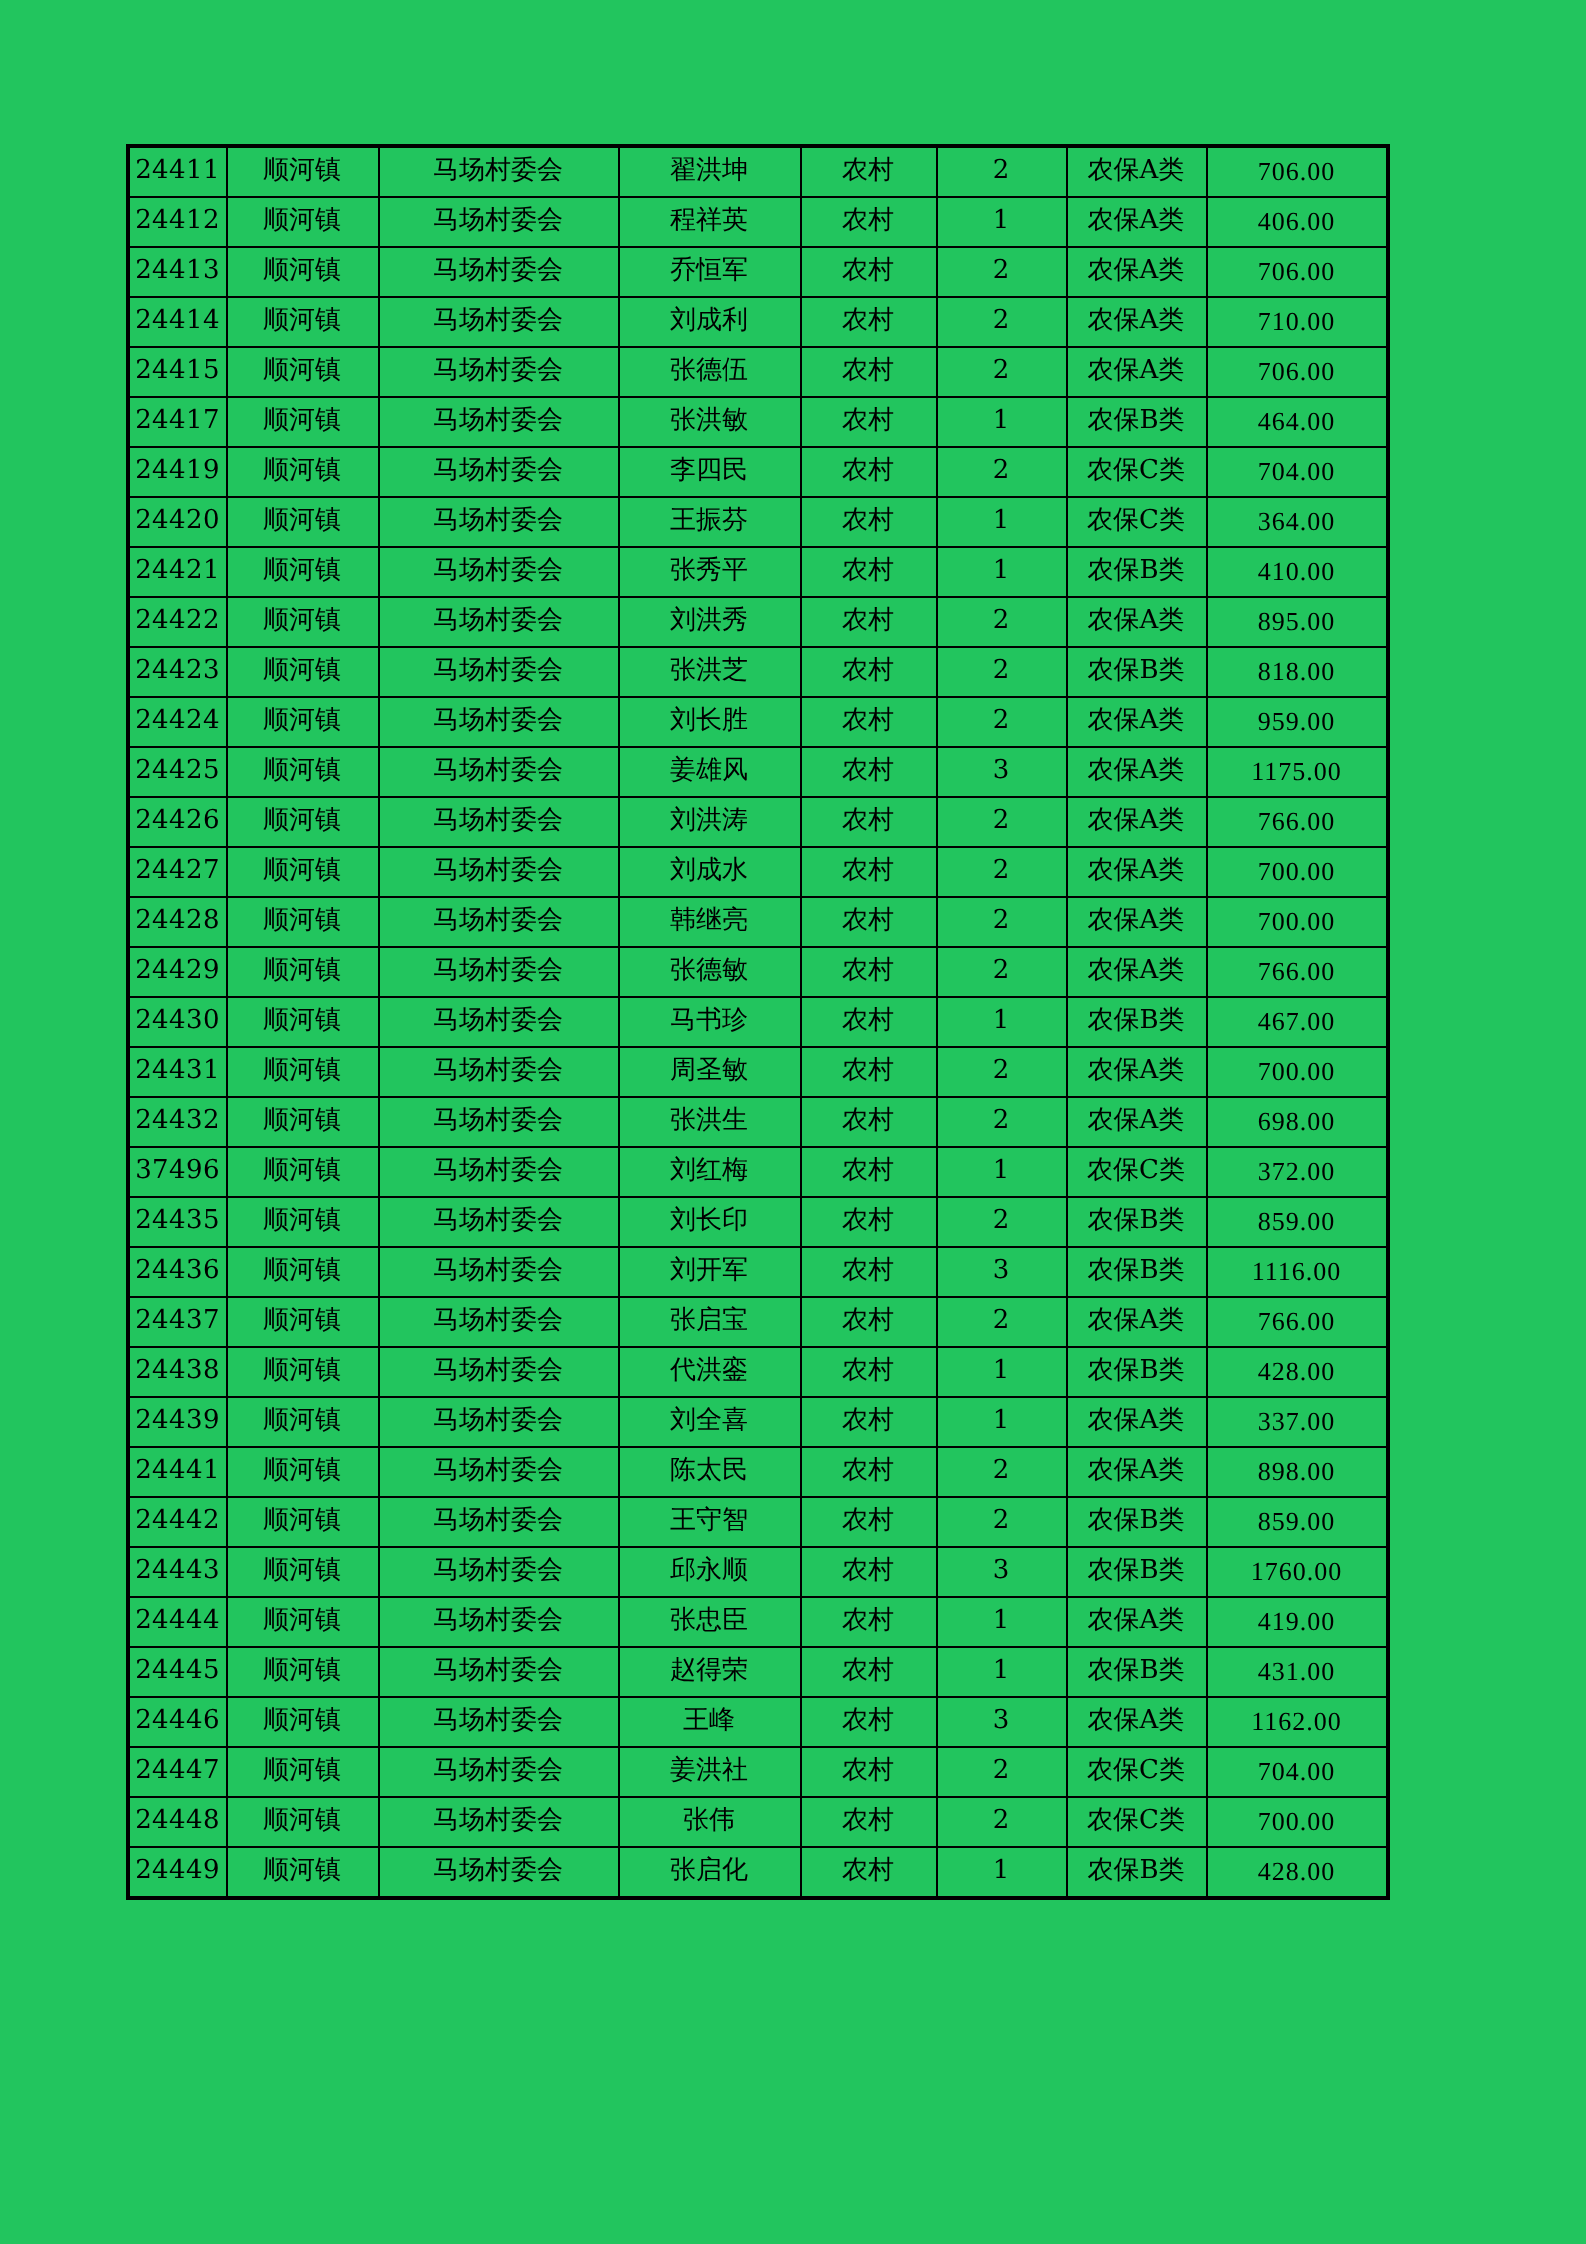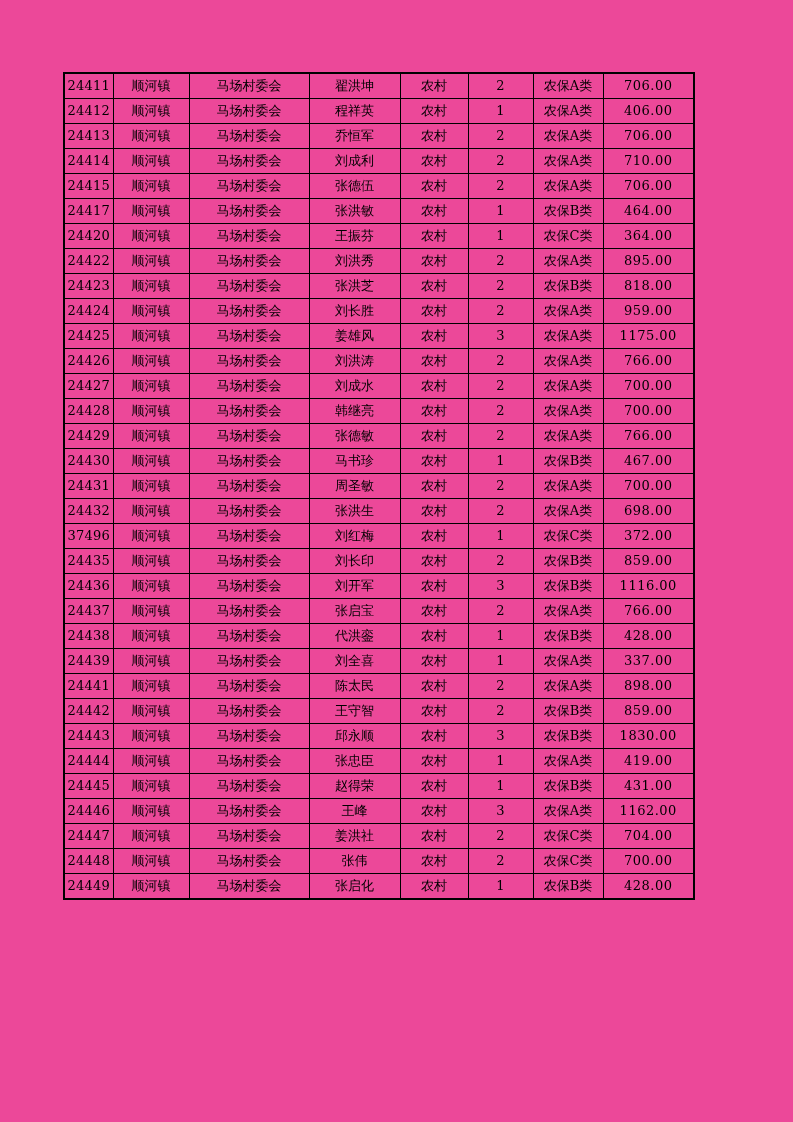--- a/index.html
+++ b/index.html
@@ -10,21 +10,21 @@
   body {
     width: 793px;
     height: 1122px;
     font-family: "DejaVu Serif", "Liberation Serif", serif;
     color: #000000;
   }
   .page {
     position: relative;
     width: 793px;
     height: 1122px;
-    background: #ec4899;
+    background: #22c55e;
     overflow: hidden;
   }
   table.grid {
     position: absolute;
     left: 63px;
     top: 72px;
     width: 630px;
     border-collapse: collapse;
     table-layout: fixed;
     border: 2px solid #000000;
@@ -42,21 +42,21 @@
     color: #000000;
   }
   col.col-serial   { width: 49px; }
   col.col-town     { width: 76px; }
   col.col-village  { width: 120px; }
   col.col-name     { width: 91px; }
   col.col-residence{ width: 68px; }
   col.col-persons  { width: 65px; }
   col.col-category { width: 70px; }
   col.col-amount   { width: 91px; }
-  td.cell-amount   { letter-spacing: 0.5px; }
+  td.cell-amount   { letter-spacing: 0.5px; font-family: Liberation Serif, serif; }
   td.cell-serial   { letter-spacing: 0.2px; }
 </style>
 </head>
 <body>
 
 <div class="page">
   <table class="grid">
     <colgroup>
       <col class="col-serial">
       <col class="col-town">
@@ -122,30 +122,50 @@
           <td class="cell-serial">24417</td>
           <td class="cell-town">顺河镇</td>
           <td class="cell-village">马场村委会</td>
           <td class="cell-name">张洪敏</td>
           <td class="cell-residence">农村</td>
           <td class="cell-persons">1</td>
           <td class="cell-category">农保B类</td>
           <td class="cell-amount">464.00</td>
         </tr>
         <tr>
+          <td class="cell-serial">24419</td>
+          <td class="cell-town">顺河镇</td>
+          <td class="cell-village">马场村委会</td>
+          <td class="cell-name">李四民</td>
+          <td class="cell-residence">农村</td>
+          <td class="cell-persons">2</td>
+          <td class="cell-category">农保C类</td>
+          <td class="cell-amount">704.00</td>
+        </tr>
+        <tr>
           <td class="cell-serial">24420</td>
           <td class="cell-town">顺河镇</td>
           <td class="cell-village">马场村委会</td>
           <td class="cell-name">王振芬</td>
           <td class="cell-residence">农村</td>
           <td class="cell-persons">1</td>
           <td class="cell-category">农保C类</td>
           <td class="cell-amount">364.00</td>
         </tr>
         <tr>
+          <td class="cell-serial">24421</td>
+          <td class="cell-town">顺河镇</td>
+          <td class="cell-village">马场村委会</td>
+          <td class="cell-name">张秀平</td>
+          <td class="cell-residence">农村</td>
+          <td class="cell-persons">1</td>
+          <td class="cell-category">农保B类</td>
+          <td class="cell-amount">410.00</td>
+        </tr>
+        <tr>
           <td class="cell-serial">24422</td>
           <td class="cell-town">顺河镇</td>
           <td class="cell-village">马场村委会</td>
           <td class="cell-name">刘洪秀</td>
           <td class="cell-residence">农村</td>
           <td class="cell-persons">2</td>
           <td class="cell-category">农保A类</td>
           <td class="cell-amount">895.00</td>
         </tr>
         <tr>
@@ -329,21 +349,21 @@
           <td class="cell-amount">859.00</td>
         </tr>
         <tr>
           <td class="cell-serial">24443</td>
           <td class="cell-town">顺河镇</td>
           <td class="cell-village">马场村委会</td>
           <td class="cell-name">邱永顺</td>
           <td class="cell-residence">农村</td>
           <td class="cell-persons">3</td>
           <td class="cell-category">农保B类</td>
-          <td class="cell-amount">1830.00</td>
+          <td class="cell-amount">1760.00</td>
         </tr>
         <tr>
           <td class="cell-serial">24444</td>
           <td class="cell-town">顺河镇</td>
           <td class="cell-village">马场村委会</td>
           <td class="cell-name">张忠臣</td>
           <td class="cell-residence">农村</td>
           <td class="cell-persons">1</td>
           <td class="cell-category">农保A类</td>
           <td class="cell-amount">419.00</td>

